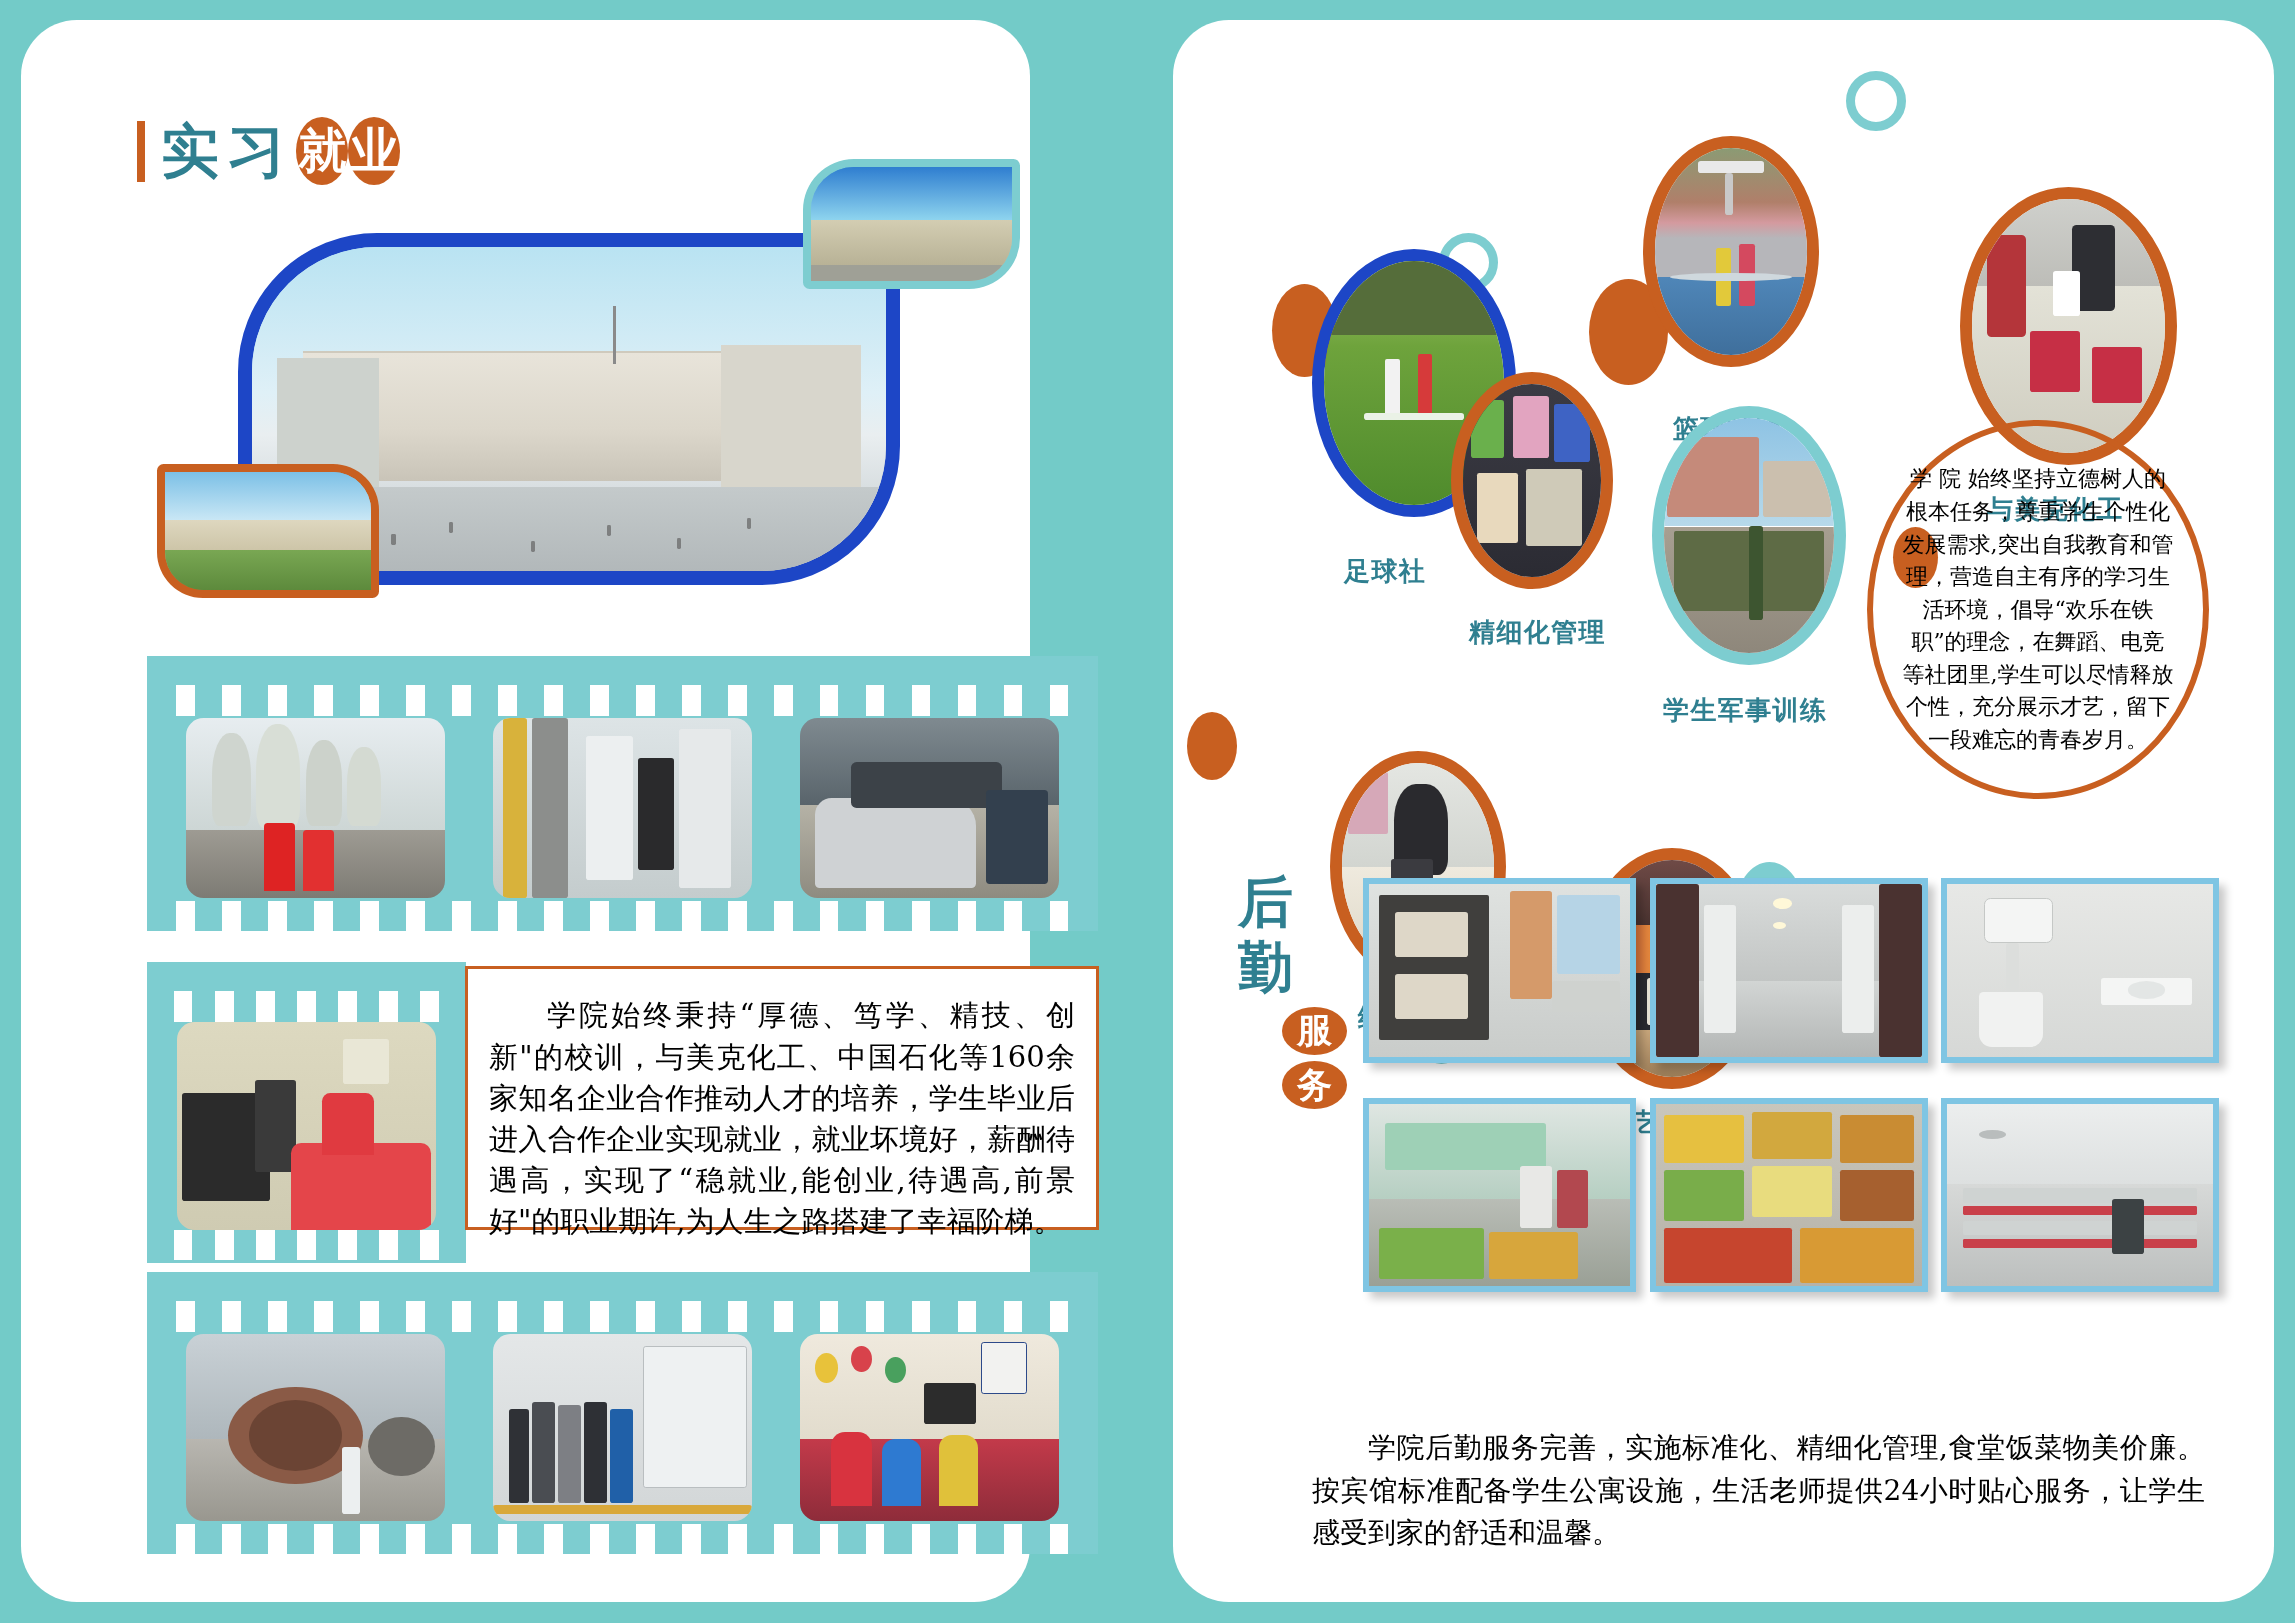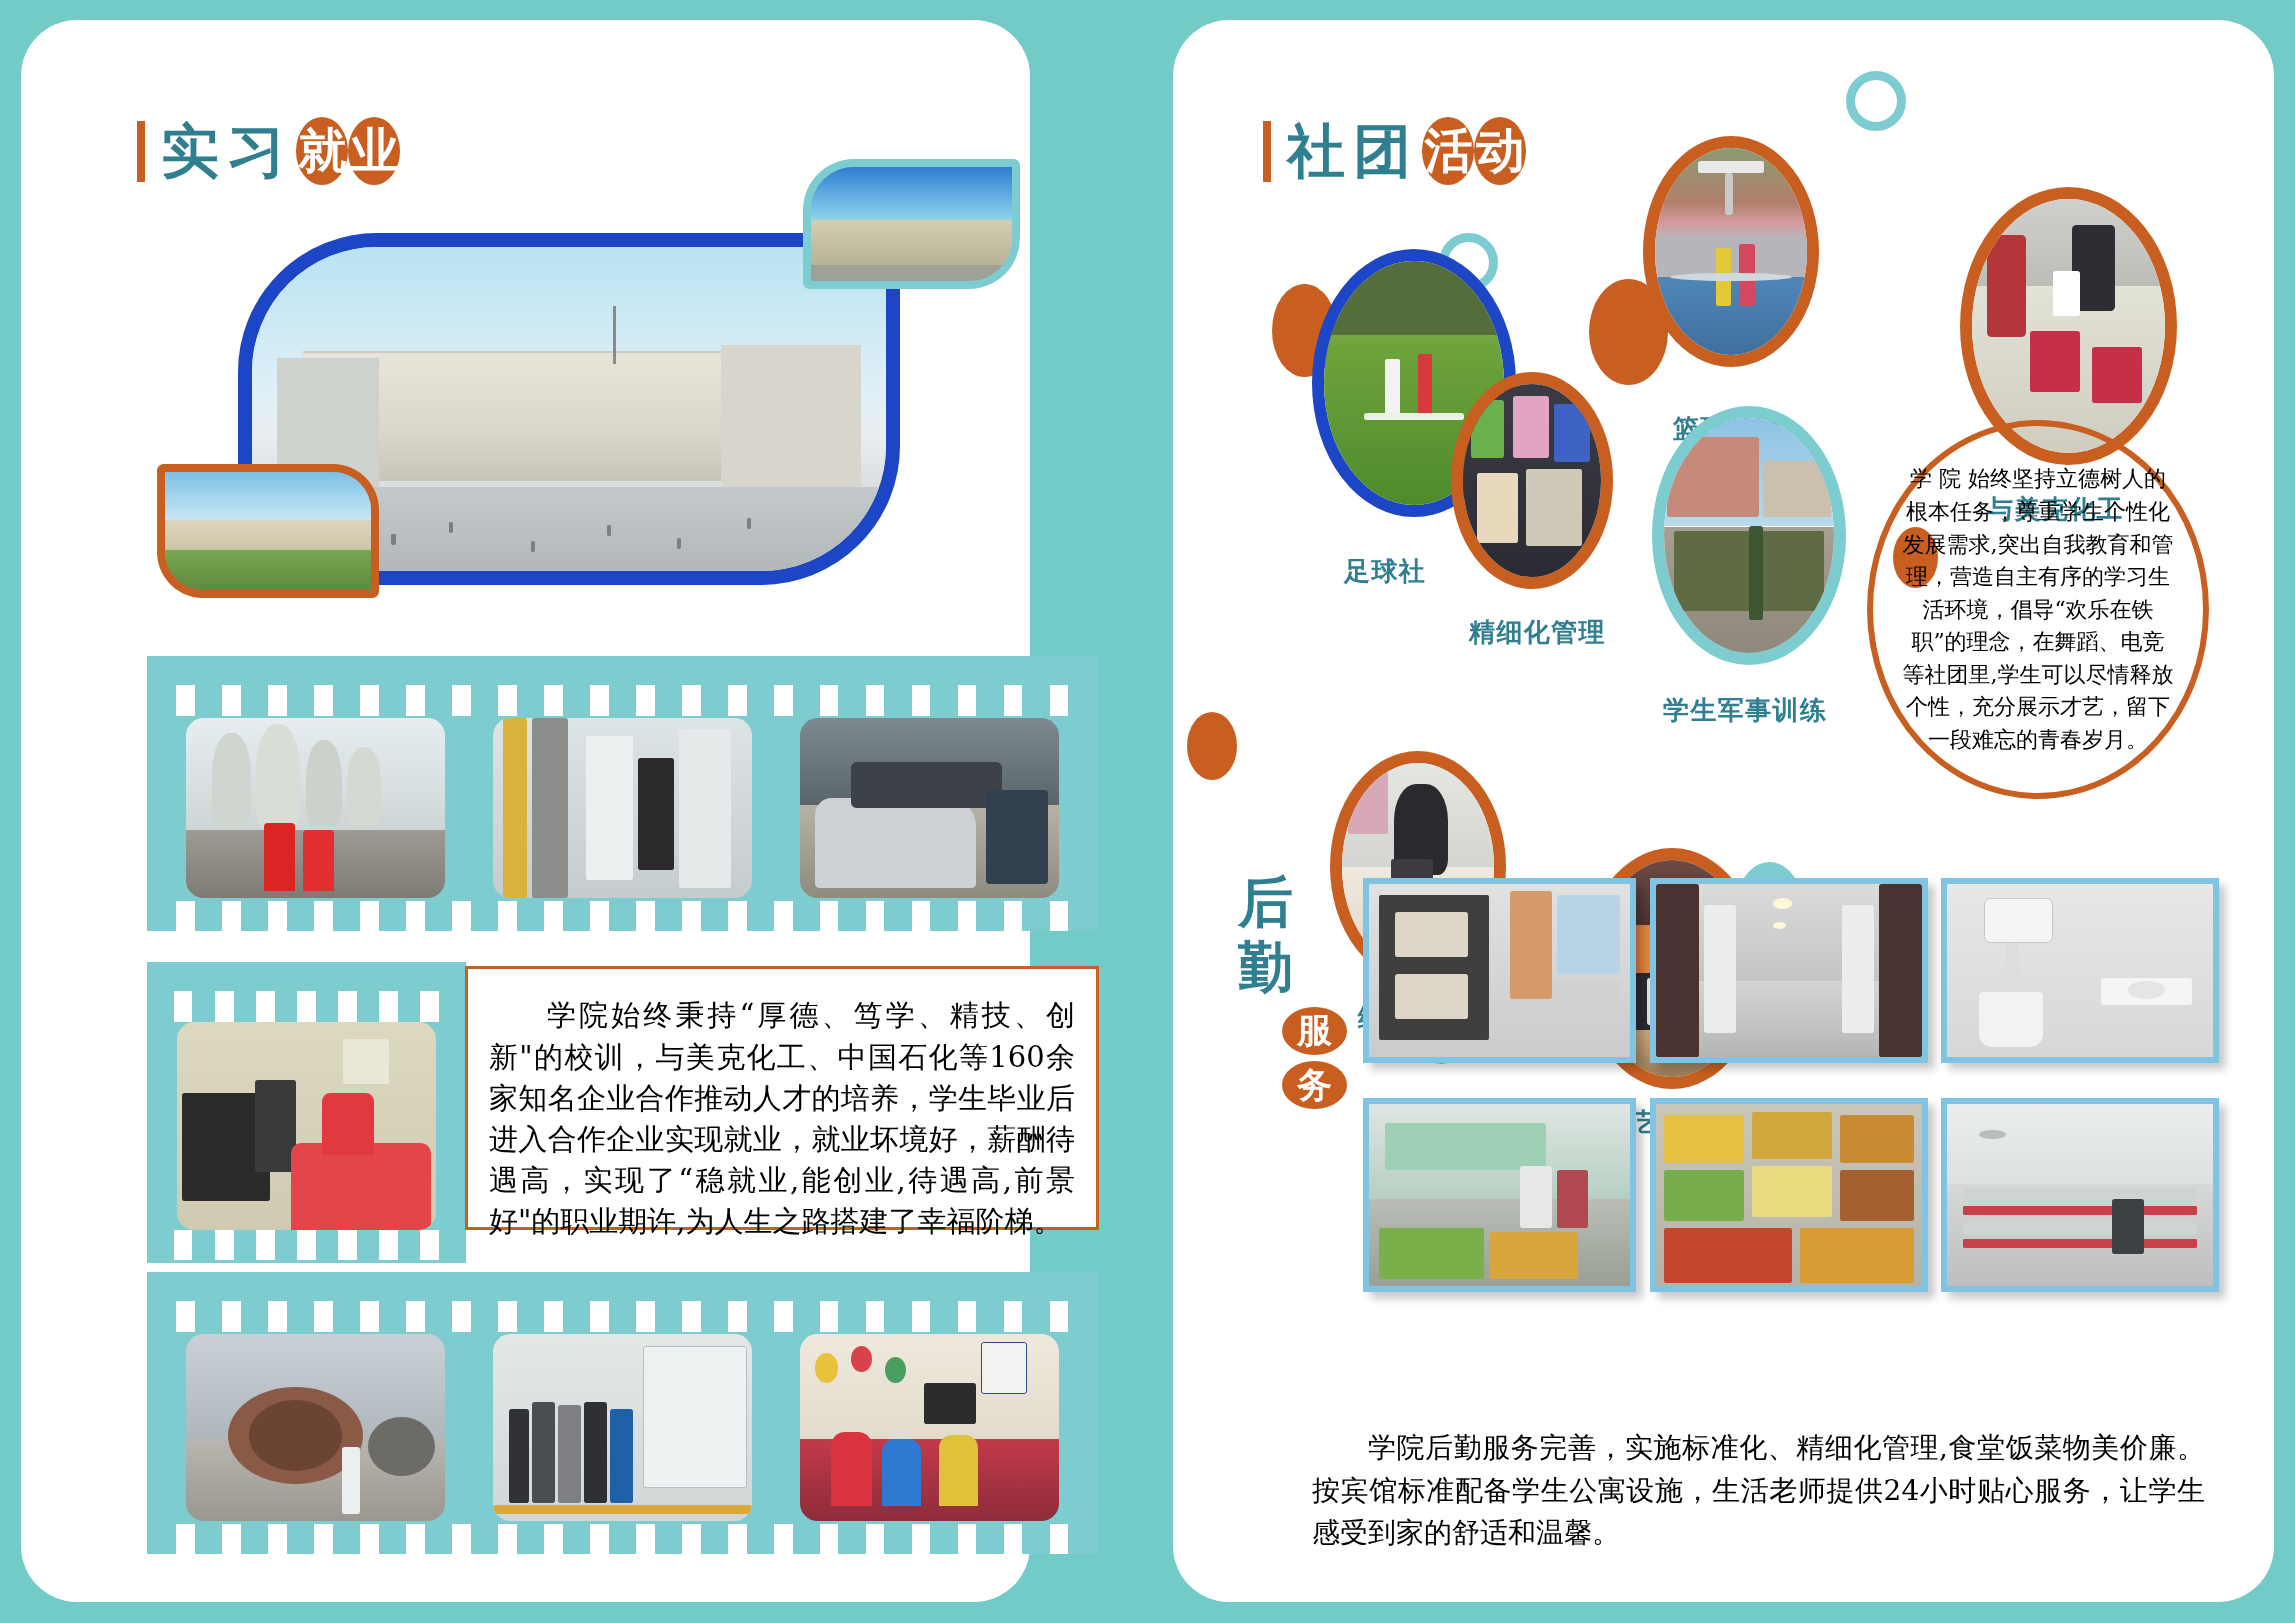--- a/index.html
+++ b/index.html
@@ -396,28 +396,20 @@
         <div class="hole"></div>
         <div class="hole"></div>
         <div class="hole"></div>
     </div>
   </div>
 
 </div>
 
 <div class="sheet" id="sheet-right">
 
-  <div class="sec-title" id="title-right" style="left:90px; top:97px;">
-    <div class="sec-bar"></div>
-    <div class="sec-plain">社团</div>
-    <div class="sec-ellipses">
-      <div class="sec-ell">活</div>
-      <div class="sec-ell">动</div>
-    </div>
-  </div>
 
   <div class="deco" style="left:673px; top:51px; width:60px; height:60px; border:9.3px solid #7dcdd0;"></div>
   <div class="deco" style="left:266px; top:213px; width:59px; height:59px; border:9.3px solid #7dcdd0;"></div>
   <div class="deco" style="left:416px; top:259px; width:79px; height:106px; background:#c85f20;"></div>
   <div class="deco" style="left:99px; top:264px; width:65px; height:93px; background:#c85f20;"></div>
   <div class="deco" style="left:14px;  top:692px; width:50px; height:68px; background:#c85f20;"></div>
   <div class="deco" style="left:720px; top:507px; width:45px; height:61px; background:#c85f20;"></div>
   <div class="deco" style="left:562px; top:842px; width:69px; height:97px; background:#7dcdd0;"></div>
   <div class="deco" style="left:241px;  top:974px; width:55px; height:70px; background:#7dcdd0;"></div>
 

